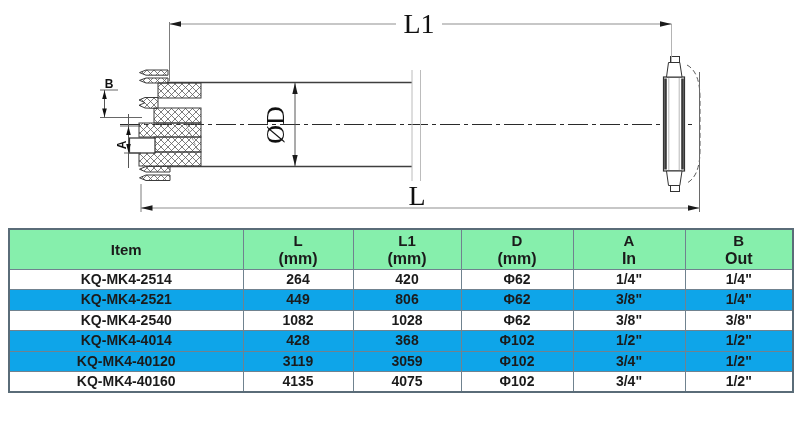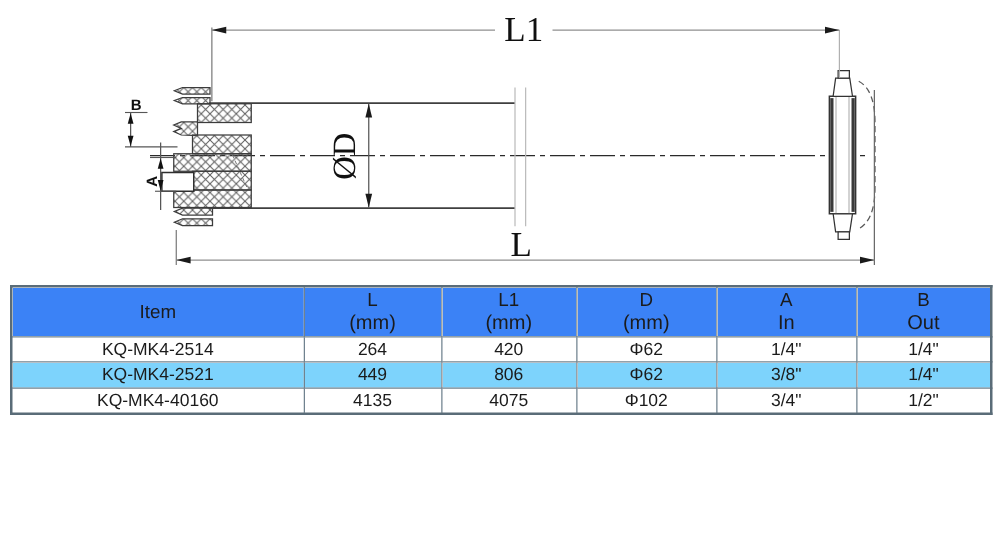--- a/index.html
+++ b/index.html
@@ -7,25 +7,25 @@
          font-family:"Liberation Sans", sans-serif; }
 
   
   .drawing { position:absolute; left:0; top:0; width:800px; height:228px; }
 
   
   .table-wrap { position:absolute; left:8px; top:228px; width:786px; }
   table.spec { border-collapse:collapse; table-layout:fixed; width:784px;
                border:2px solid #5a6c78; }
   table.spec th, table.spec td { border:1px solid #70828f; padding:0; text-align:center;
-               color:#1b1b1b; overflow:hidden; }
-  table.spec th { background:#3b82f6; font-weight:normal; height:39px; vertical-align:middle; }
+               color:#1b1b1b; overflow:hidden;font-weight:bold; }
+  table.spec th { background:#86efac; font-weight:bold; height:39px; vertical-align:middle; }
   table.spec td { height:19.4px; font-size:14px; line-height:19.4px; white-space:pre;
                background:#ffffff; }
-  table.spec tr.alt td { background:#7dd3fc; }
+  table.spec tr.alt td { background:#0ea5e9; }
   .h1 { font-size:15px; line-height:18px; }
   .h2 { font-size:16px; line-height:17px; }
 </style>
 </head>
 <body>
 
 <svg class="drawing" viewBox="0 0 800 228" xmlns="http://www.w3.org/2000/svg">
   <defs>
     <pattern id="xh" width="7" height="7" patternUnits="userSpaceOnUse">
       <path d="M0 0 L7 7 M7 0 L0 7" stroke="#5c5c5c" stroke-width="0.8" fill="none"></path>
@@ -166,20 +166,44 @@
       </tr>
       <tr class="alt">
         <td>KQ-MK4-2521</td>
         <td>449</td>
         <td>806</td>
         <td>Φ62</td>
         <td>3/8"</td>
         <td>1/4"</td>
       </tr>
       <tr>
+        <td>KQ-MK4-2540</td>
+        <td>1082</td>
+        <td>1028</td>
+        <td>Φ62</td>
+        <td>3/8"</td>
+        <td>3/8"</td>
+      </tr>
+      <tr class="alt">
+        <td>KQ-MK4-4014</td>
+        <td>428</td>
+        <td>368</td>
+        <td>Φ102</td>
+        <td>1/2"</td>
+        <td>1/2"</td>
+      </tr>
+      <tr class="alt">
+        <td>KQ-MK4-40120</td>
+        <td>3119</td>
+        <td>3059</td>
+        <td>Φ102</td>
+        <td>3/4"</td>
+        <td>1/2"</td>
+      </tr>
+      <tr>
         <td>KQ-MK4-40160</td>
         <td>4135</td>
         <td>4075</td>
         <td>Φ102</td>
         <td>3/4"</td>
         <td>1/2"</td>
       </tr>
     </tbody>
   </table>
 </div>

